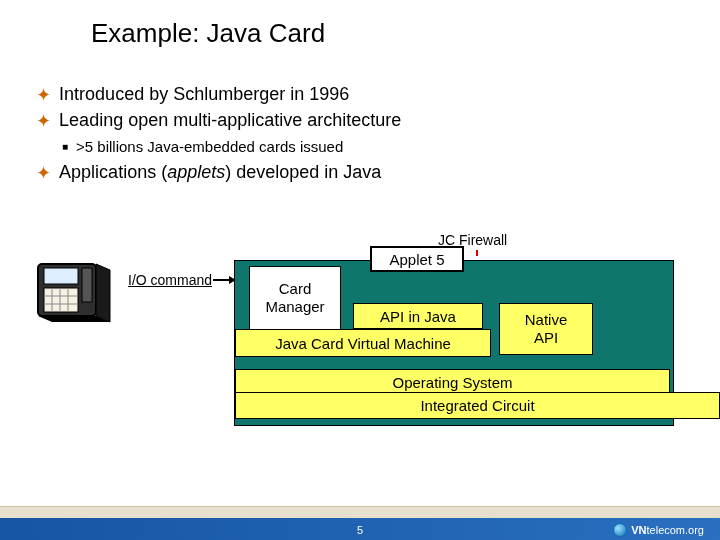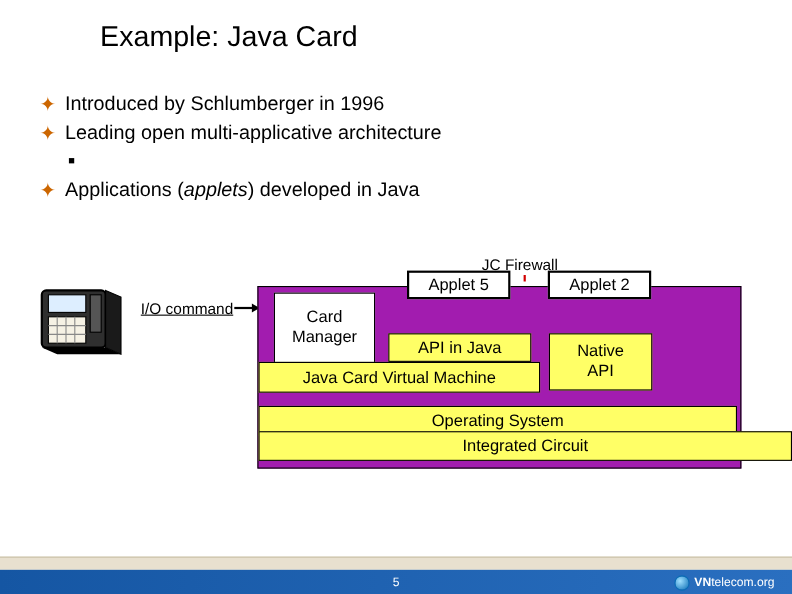--- a/index.html
+++ b/index.html
@@ -16,21 +16,21 @@
   .diagram { position: absolute; left: 40px; top: 232px; width: 640px; height: 200px; }
   .jc-fw { position: absolute; left: 398px; top: 0; font-size: 14px; }
   .jc-line { position: absolute; left: 436px; top: 18px; width: 0; height: 58px; border-left: 2px dashed #d10000; }
 
   .terminal { position: absolute; left: -8px; top: 26px; }
   .io-label { position: absolute; left: 88px; top: 40px; font-size: 14px; text-decoration: underline; }
   .io-arrow { position: absolute; left: 173px; top: 47px; width: 22px; height: 2px; background: #000; }
   .io-arrow::after { content: ""; position: absolute; right: -1px; top: -3px; border-left: 7px solid #000; border-top: 4px solid transparent; border-bottom: 4px solid transparent; }
 
   .card-outer { position: absolute; left: 194px; top: 14px; width: 440px; height: 180px; }
-  .card-frame { position: absolute; left: 0; top: 14px; width: 440px; height: 166px; border: 1px solid #000; background: #a21caf; }
+  .card-frame { position: absolute; left: 0; top: 14px; width: 440px; height: 166px; border: 1px solid #000; background: #0f766e; }
 
   .box { position: absolute; border: 1px solid #000; display: flex; align-items: center; justify-content: center; text-align: center; font-size: 15px; background: #fff; }
   .yellow { background: #ffff66; }
 
   .cm { left: 14px; top: 5px; width: 92px; height: 64px; line-height: 1.2; }
   .applet1 { left: 136px; top: 0; width: 94px; height: 26px; border: 2px solid #000; z-index: 3; }
   .applet2 { left: 264px; top: 0; width: 94px; height: 26px; border: 2px solid #000; z-index: 3; }
   .api-java { left: 118px; top: 42px; width: 130px; height: 26px; z-index: 2; }
   .native { left: 264px; top: 42px; width: 94px; height: 52px; line-height: 1.2; }
   .jcvm { left: 0px; top: 68px; width: 256px; height: 28px; z-index: 1; }
@@ -57,20 +57,21 @@
     <div class="bullet">
       <span class="star">✦</span>
       <span>Introduced by Schlumberger in 1996</span>
     </div>
     <div class="bullet">
       <span class="star">✦</span>
       <span>Leading open multi-applicative architecture</span>
     </div>
     <div class="sub">
       <span class="sq">■</span>
+      <span>&gt;5 billions Java-embedded cards issued</span>
     </div>
     <div class="bullet">
       <span class="star">✦</span>
       <span>
         <span>Applications (</span><span class="applets-note">applets</span><span>) developed in Java</span>
       </span>
     </div>
   </div>
 
   <div class="diagram">
@@ -101,21 +102,20 @@
         <div class="box cm" style="white-space:pre-line;">Card
 Manager</div>
         <div class="box yellow native" style="white-space:pre-line;">Native
 API</div>
         <div class="box yellow api-java">API in Java</div>
         <div class="box yellow jcvm">Java Card Virtual Machine</div>
         <div class="box yellow os">Operating System</div>
         <div class="box yellow ic">Integrated Circuit</div>
       </div>
       <div class="box applet1">Applet 5</div>
-      <div class="box applet2">Applet 2</div>
     </div>
   </div>
 
   <div class="footer">
     <div class="footer-top"></div>
     <div class="footer-bar"></div>
     <div class="pagenum">5</div>
     <div class="logo">
       <div class="logo-globe"></div>
       <div class="logo-text">

